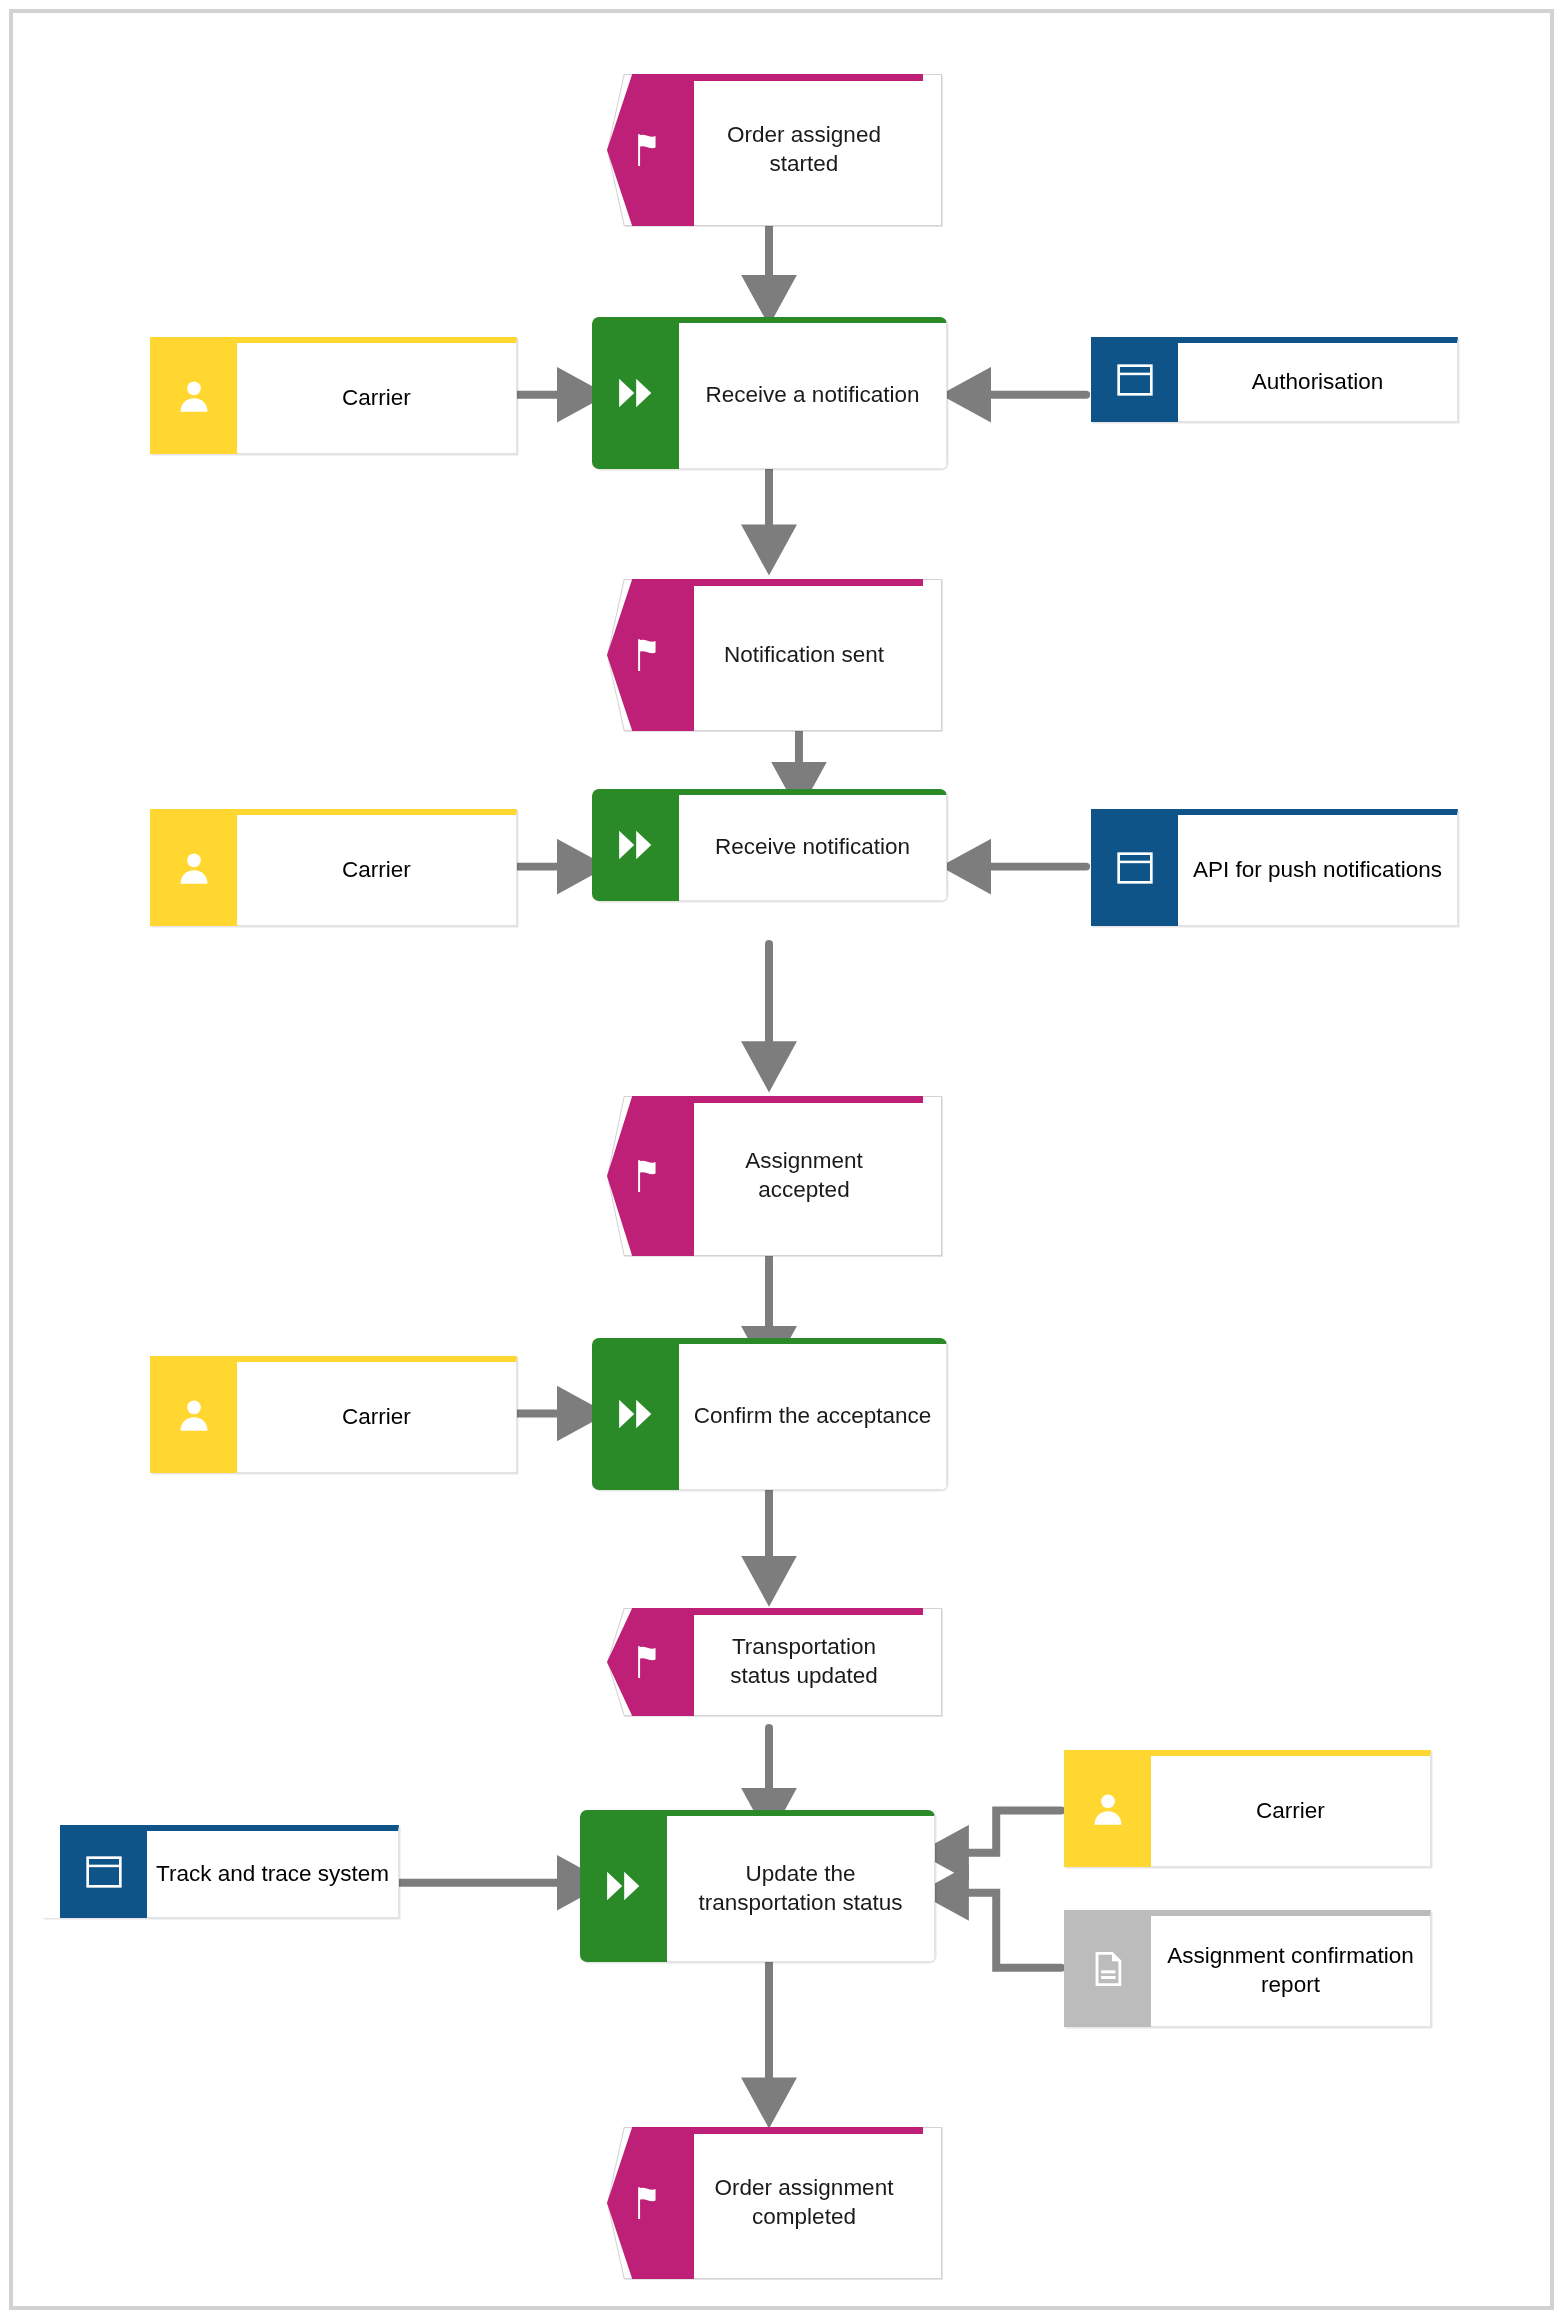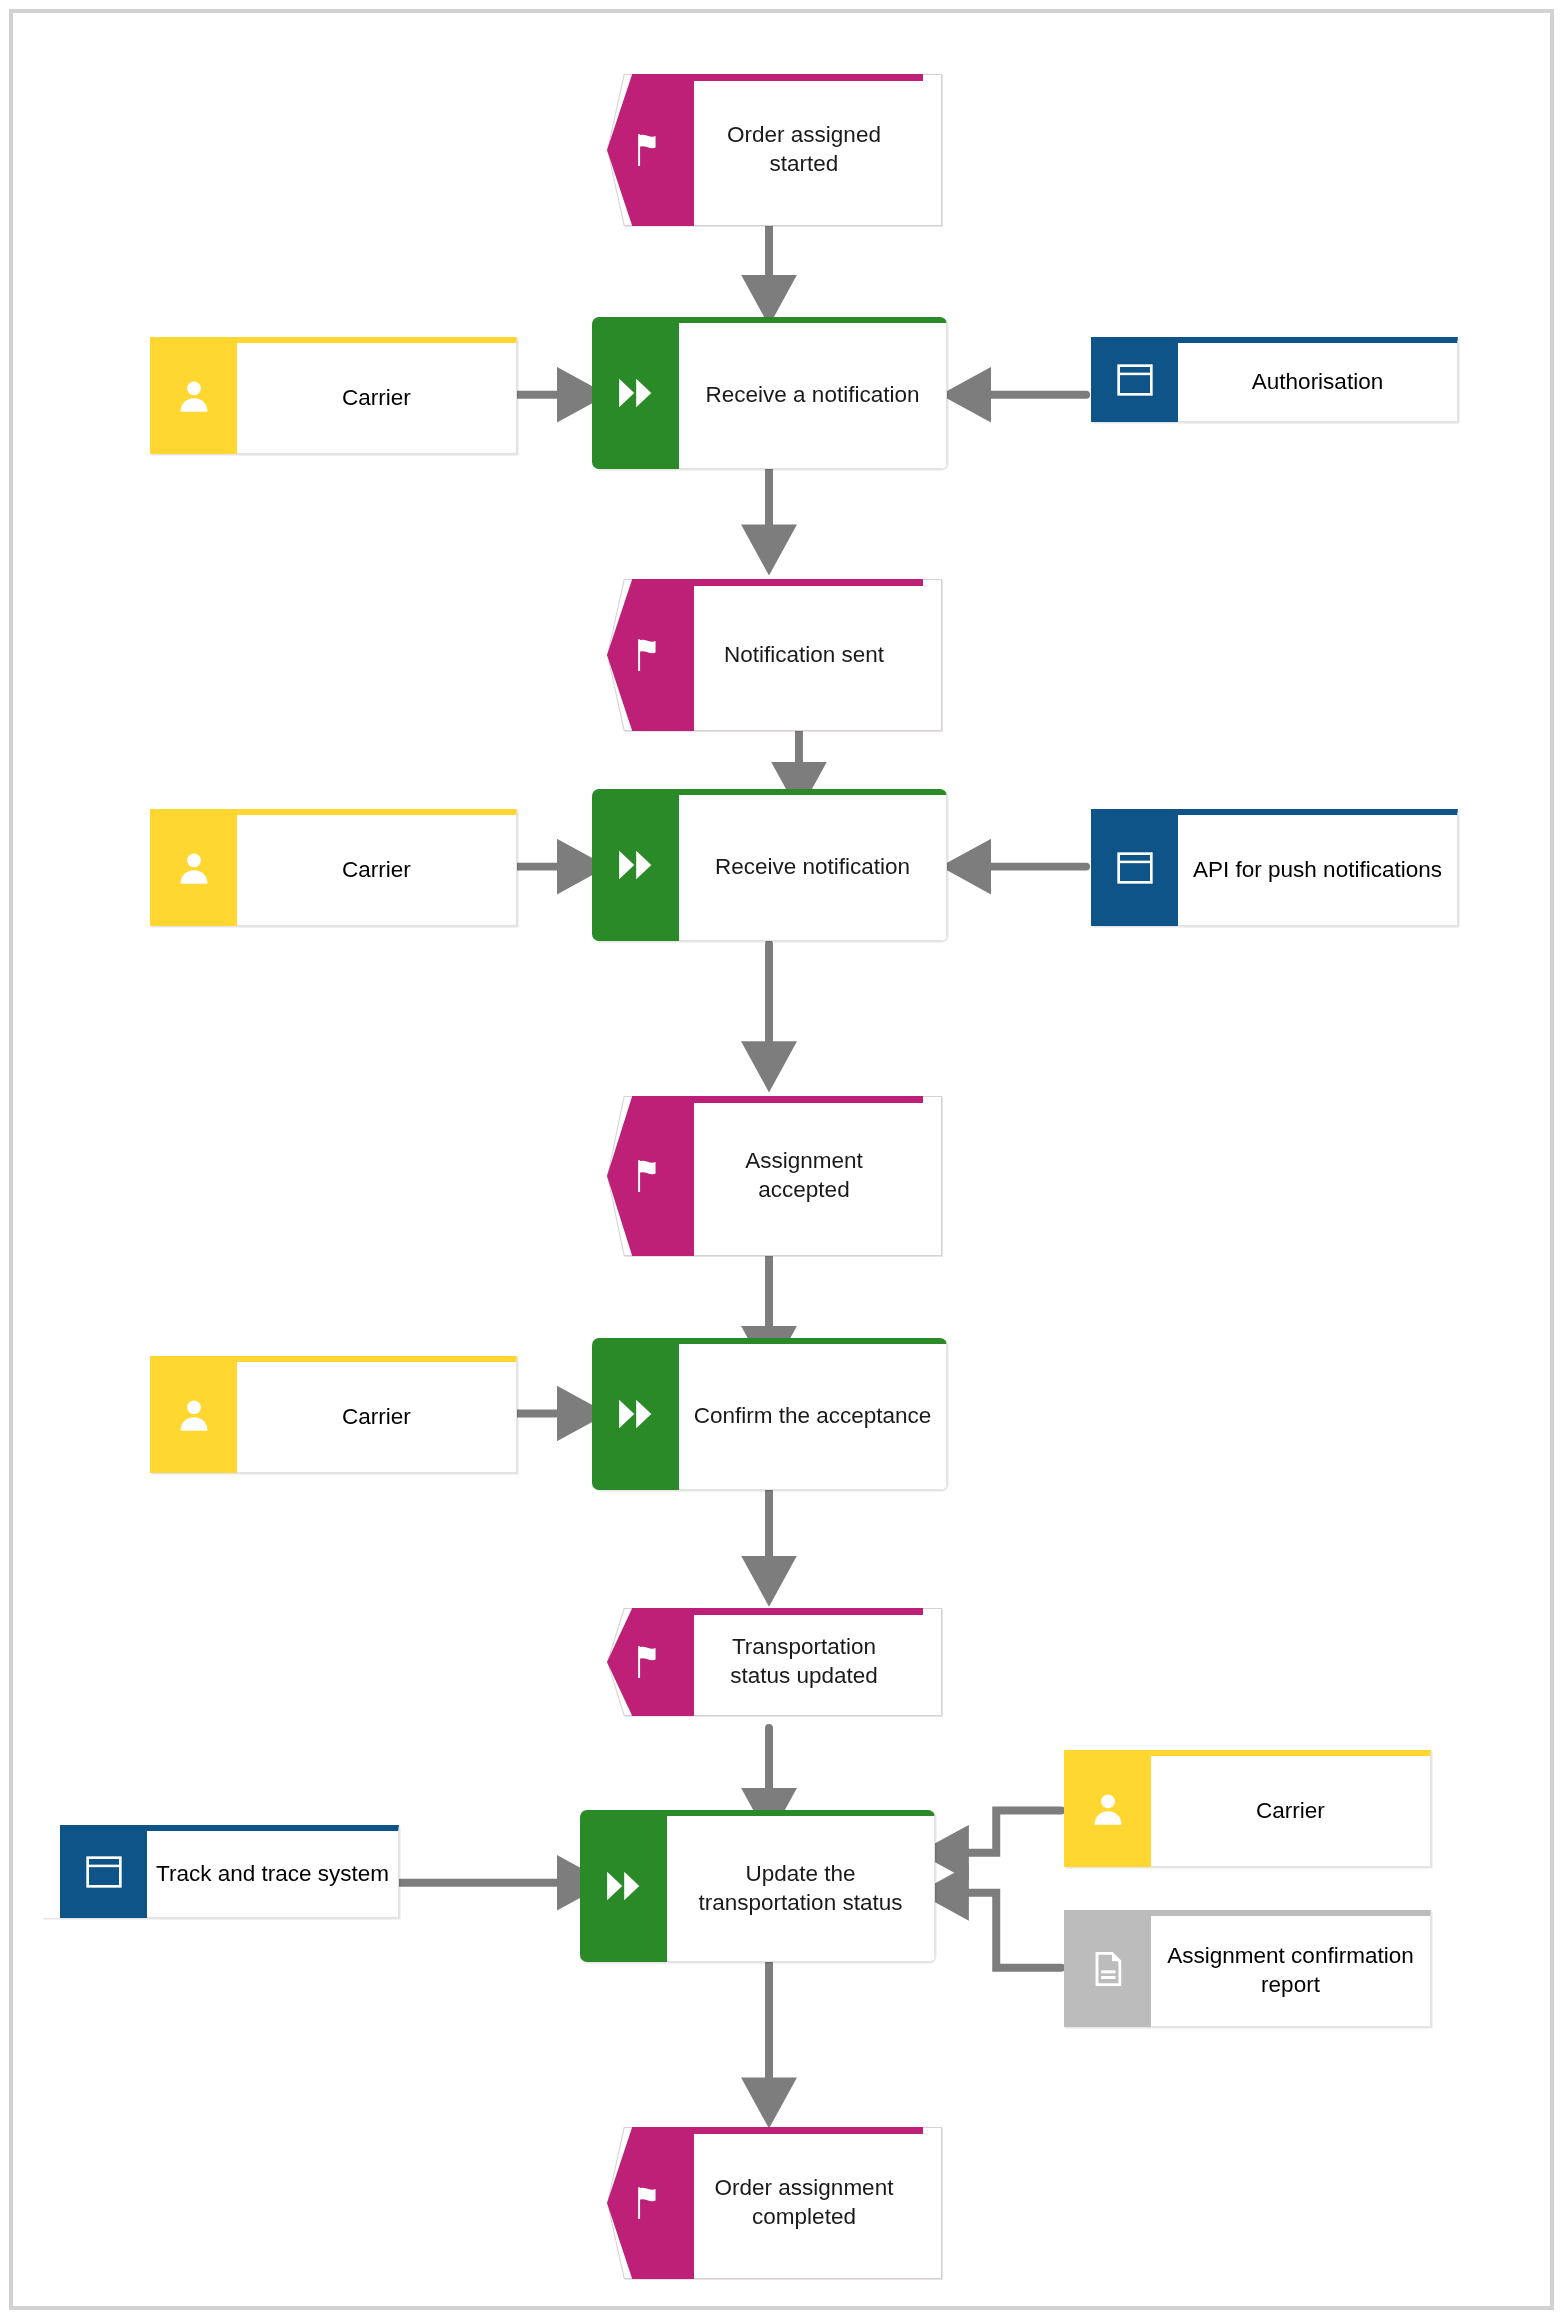--- a/index.html
+++ b/index.html
@@ -234,21 +234,21 @@
         <svg class="ico" width="40" height="40" viewBox="0 0 24 24">
           <circle cx="12" cy="7.4" r="4.1" fill="#ffffff"></circle>
           <path d="M3.9 21.5 C3.9 16.4 7.5 13.3 12 13.3 C16.5 13.3 20.1 16.4 20.1 21.5 Z" fill="#ffffff"></path>
         </svg>
       </div>
       <div class="body">
         <span class="lbl">Carrier</span>
       </div>
     </div>
 
-    <div class="node func" style="left:592px;top:789px;width:355px;height:152px;">
+    <div class="node func" style="left:592px;top:789px;width:355px;height:112px;">
       <div class="band">
         <svg class="ico" width="46" height="46" viewBox="0 0 24 24">
           <path d="M3.2 4.6 L11.1 12 L3.2 19.4 Z" fill="#ffffff"></path>
           <path d="M12.1 4.6 L20.0 12 L12.1 19.4 Z" fill="#ffffff"></path>
         </svg>
       </div>
       <div class="body">
         <span class="lbl">Receive notification</span>
       </div>
     </div>

